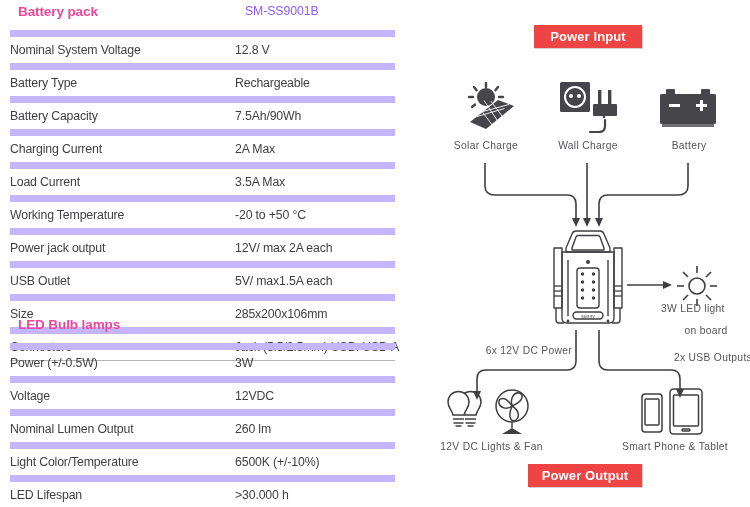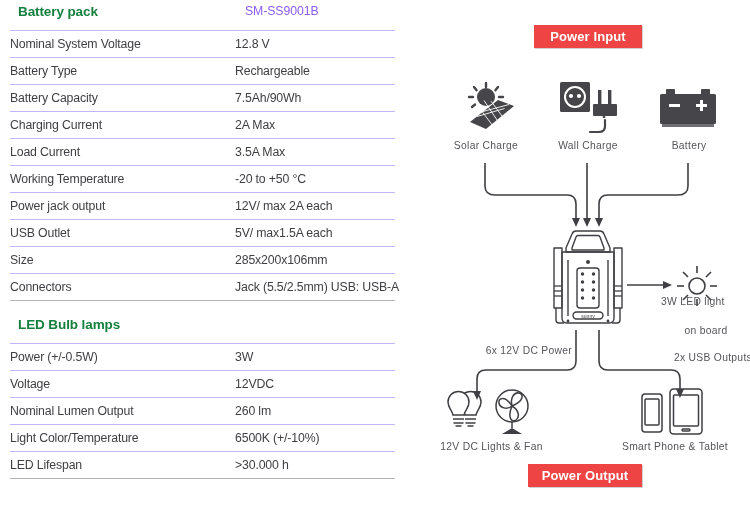--- a/index.html
+++ b/index.html
@@ -39,21 +39,21 @@
 
   .block-head {
     display: flex;
     align-items: baseline;
     height: 26px;
     padding-left: 8px;
   }
   .block-title {
     font-size: 13.5px;
     font-weight: bold;
-    color: #15803d;
+    color: #ec4899;
     letter-spacing: -0.1px;
   }
   .block-model {
     margin-left: auto;
     padding-right: 8px;
     font-size: 12.3px;
     color: #8b5cf6;
     letter-spacing: -0.1px;
   }
   
@@ -65,21 +65,21 @@
 
   table.spec-table {
     border-collapse: collapse;
     width: 385px;
     table-layout: fixed;
   }
   table.spec-table tr {
     height: 26px;
   }
   table.spec-table td {
-    border-top: 1px solid #c4b5fd;
+    border-top: 7px solid #c4b5fd;
     font-size: 12.3px;
     color: #3f3f43;
     letter-spacing: -0.15px;
     padding: 0;
     vertical-align: middle;
     line-height: 26px;
     white-space: nowrap;
   }
   table.spec-table tr:last-child td {
     border-bottom: 1px solid #b4b4b8;
@@ -372,21 +372,21 @@
           <line x1="21" y1="34" x2="21" y2="41"></line>
           <line x1="1" y1="21" x2="8" y2="21"></line>
           <line x1="34" y1="21" x2="41" y2="21"></line>
           <line x1="7" y1="7" x2="12" y2="12"></line>
           <line x1="30" y1="30" x2="35" y2="35"></line>
           <line x1="35" y1="7" x2="30" y2="12"></line>
           <line x1="12" y1="30" x2="7" y2="35"></line>
         </g>
       </svg>
     </div>
-    <div class="node-label" style="left:251px; top:296px; width:90px; text-align:left;">3W LED light</div>
+    <div class="node-label" style="left:251px; top:303px; width:90px; text-align:left;">3W LED light</div>
     <div class="node-label" style="left:251px; top:325px; width:90px; text-align:center;">on board</div>
 
     <div class="node-label" style="left:22px; top:345px; width:140px; text-align:right;">6x 12V DC Power</div>
     <div class="node-label" style="left:212px; top:352px; width:130px; text-align:right;">2x USB Outputs</div>
 
     <div class="icon-box" style="left:32px; top:388px;">
       <svg width="96" height="48" viewBox="0 0 96 48">
         <g fill="none" stroke="#3f3f43" stroke-width="1.5">
 
           <path d="M18,14 a10.5,10.5 0 0 1 21,0 c0,6 -4,8 -5,13 l-11,0 c-1,-5 -5,-7 -5,-13 Z"></path>

